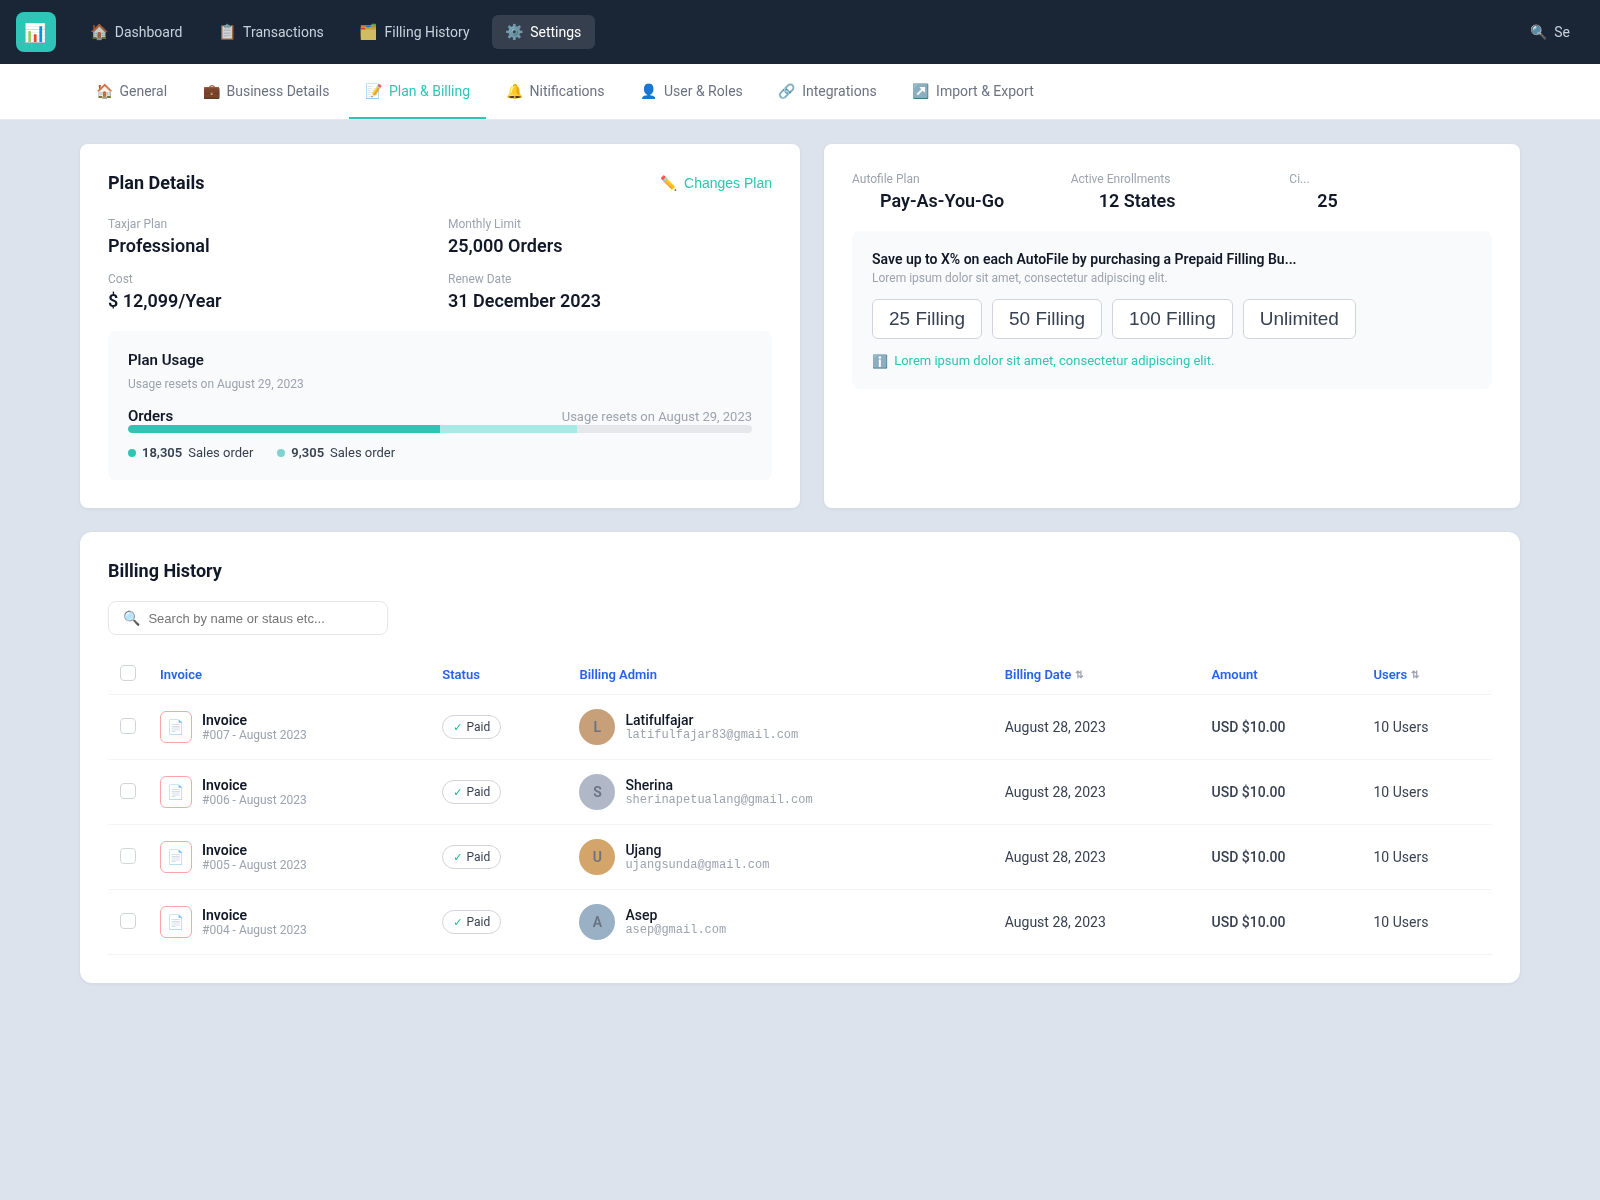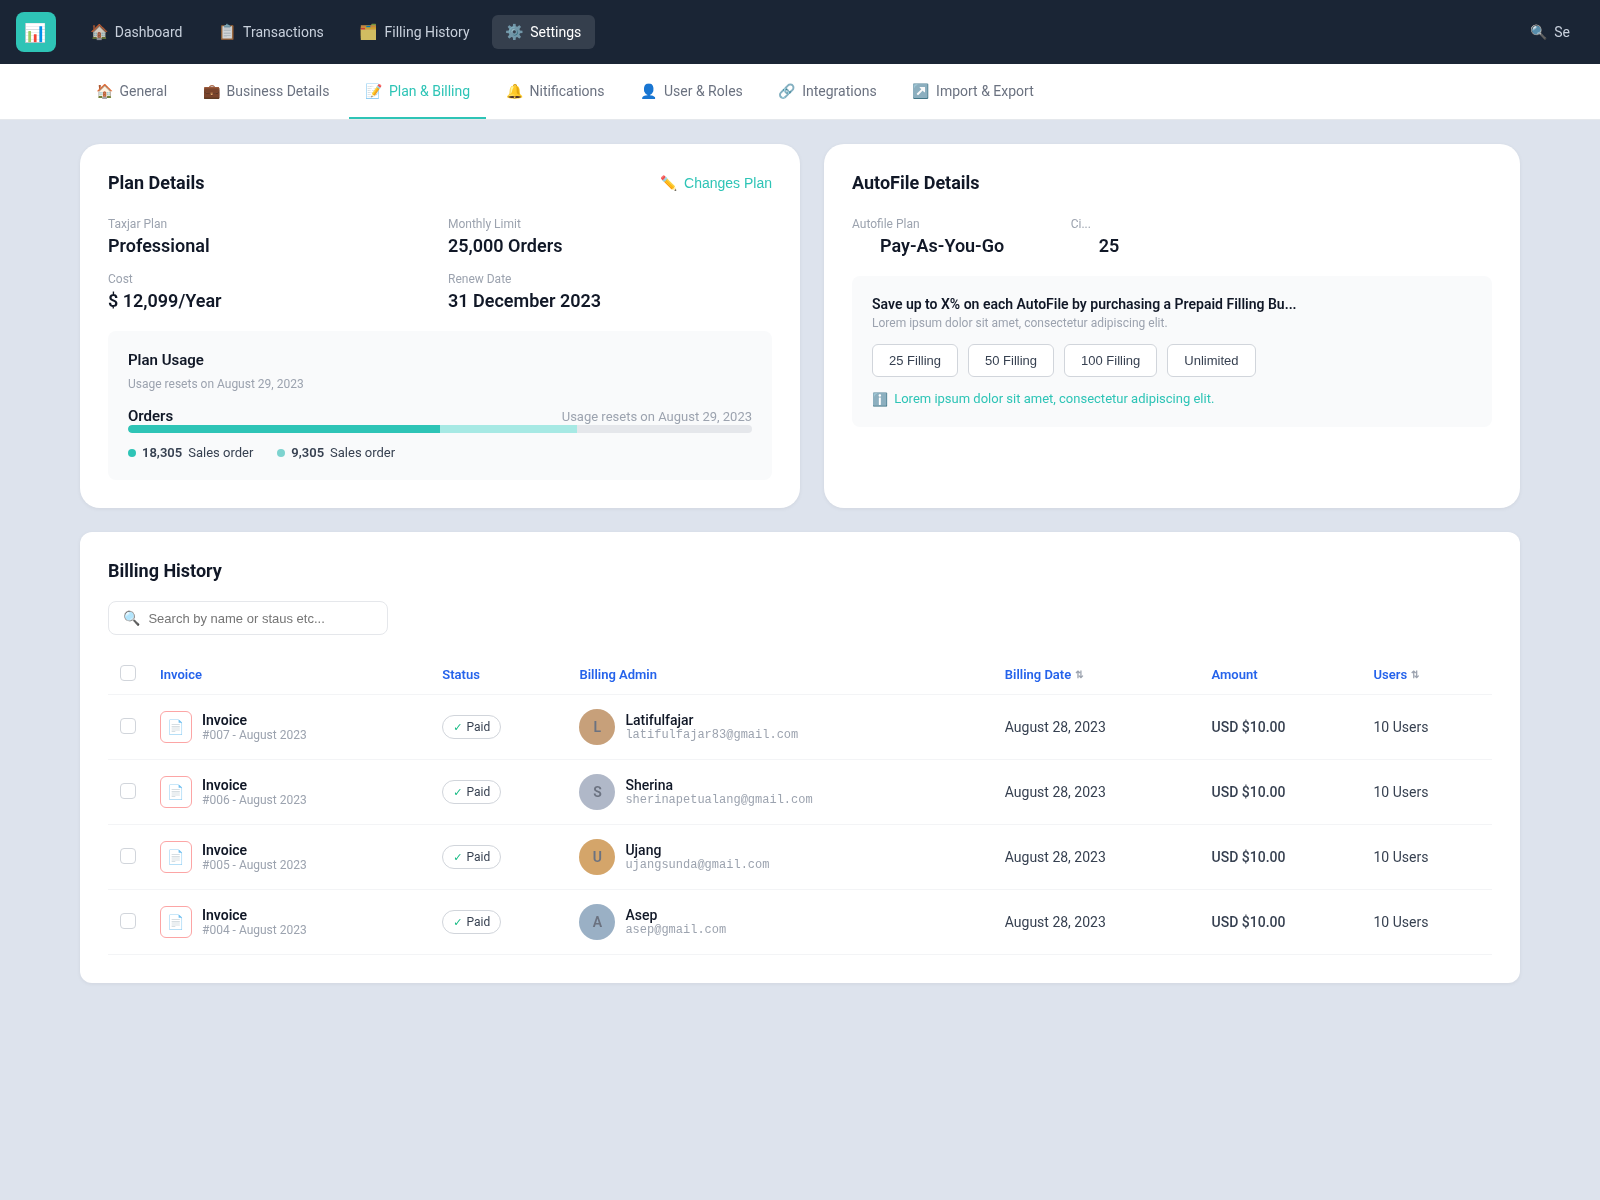--- a/index.html
+++ b/index.html
@@ -95,21 +95,21 @@
 
     
     .cards-row {
       display: flex;
       gap: 24px;
       margin-bottom: 24px;
     }
 
     .card {
       background: white;
-      border-radius: 20px;
+      border-radius: 8px;
       padding: 28px;
       box-shadow: 0 1px 4px rgba(0,0,0,0.06);
     }
 
     .plan-card {
       flex: 0 0 720px;
     }
 
     .autofile-card {
       flex: 1;
@@ -271,21 +271,21 @@
       display: flex;
       gap: 10px;
       margin-bottom: 14px;
       flex-wrap: wrap;
     }
     .filling-btn {
       padding: 8px 16px;
       border: 1px solid #d1d5db;
       border-radius: 6px;
       background: white;
-      font-size: 13px;
+      font-size: 19px;
       color: #374151;
       cursor: pointer;
       white-space: nowrap;
     }
 
     .promo-note {
       display: flex;
       align-items: flex-start;
       gap: 6px;
       font-size: 13px;
@@ -574,28 +574,29 @@
           <div class="usage-stat">
             <span class="dot dot-light"></span>
             <span class="stat-number">9,305</span>
             <span>Sales order</span>
           </div>
         </div>
       </div>
     </div>
 
     <div class="card autofile-card">
-      <div class="card-header">
-        <h2 class="card-title">AutoFile Details</h2>
-      </div>
 
       <div class="autofile-grid">
         <div class="plan-detail-item">
           <div class="autofile-detail-label">Autofile Plan</div>
           <div class="autofile-detail-value">Pay-As-You-Go</div>
+        </div>
+        <div class="plan-detail-item">
+          <div class="autofile-detail-label">Active Enrollments</div>
+          <div class="autofile-detail-value">12 States</div>
         </div>
         <div class="plan-detail-item">
           <div class="autofile-detail-label">Ci...</div>
           <div class="autofile-detail-value">25</div>
         </div>
       </div>
 
       <div class="autofile-promo">
         <div class="promo-title">Save up to X% on each AutoFile by purchasing a Prepaid Filling Bu...</div>
         <div class="promo-subtitle">Lorem ipsum dolor sit amet, consectetur adipiscing elit.</div>

